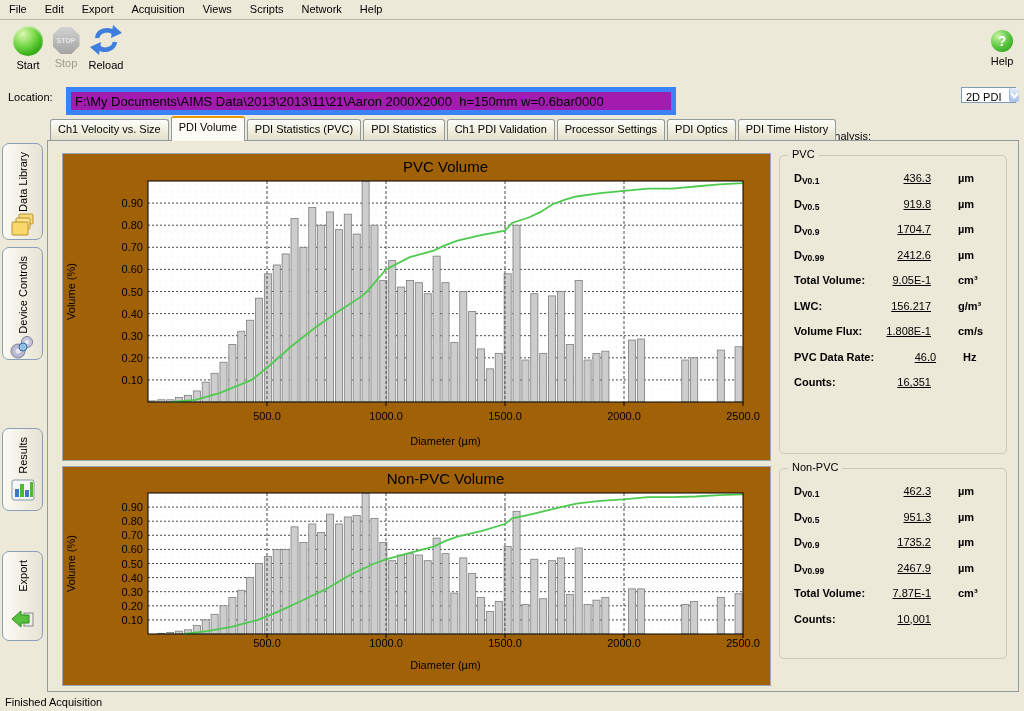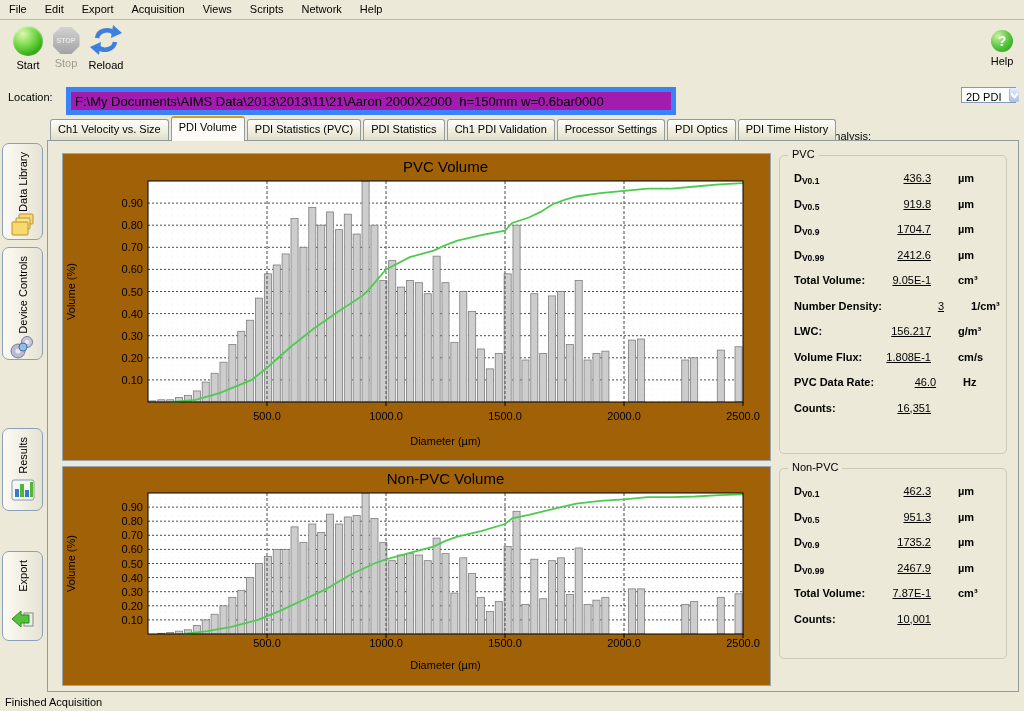--- a/index.html
+++ b/index.html
@@ -415,25 +415,20 @@
               <span class="slabel">D<span class="ssub">V0.99</span></span>
               <span class="sval">2412.6</span>
               <span class="sunit">µm</span>
             </div>
             <div class="srow">
               <span class="slabel">Total Volume:</span>
               <span class="sval">9.05E-1</span>
               <span class="sunit">cm³</span>
             </div>
             <div class="srow">
-              <span class="slabel">Number Density:</span>
-              <span class="sval">3</span>
-              <span class="sunit">1/cm³</span>
-            </div>
-            <div class="srow">
               <span class="slabel">LWC:</span>
               <span class="sval">156.217</span>
               <span class="sunit">g/m³</span>
             </div>
             <div class="srow">
               <span class="slabel">Volume Flux:</span>
               <span class="sval">1.808E-1</span>
               <span class="sunit">cm/s</span>
             </div>
             <div class="srow">

